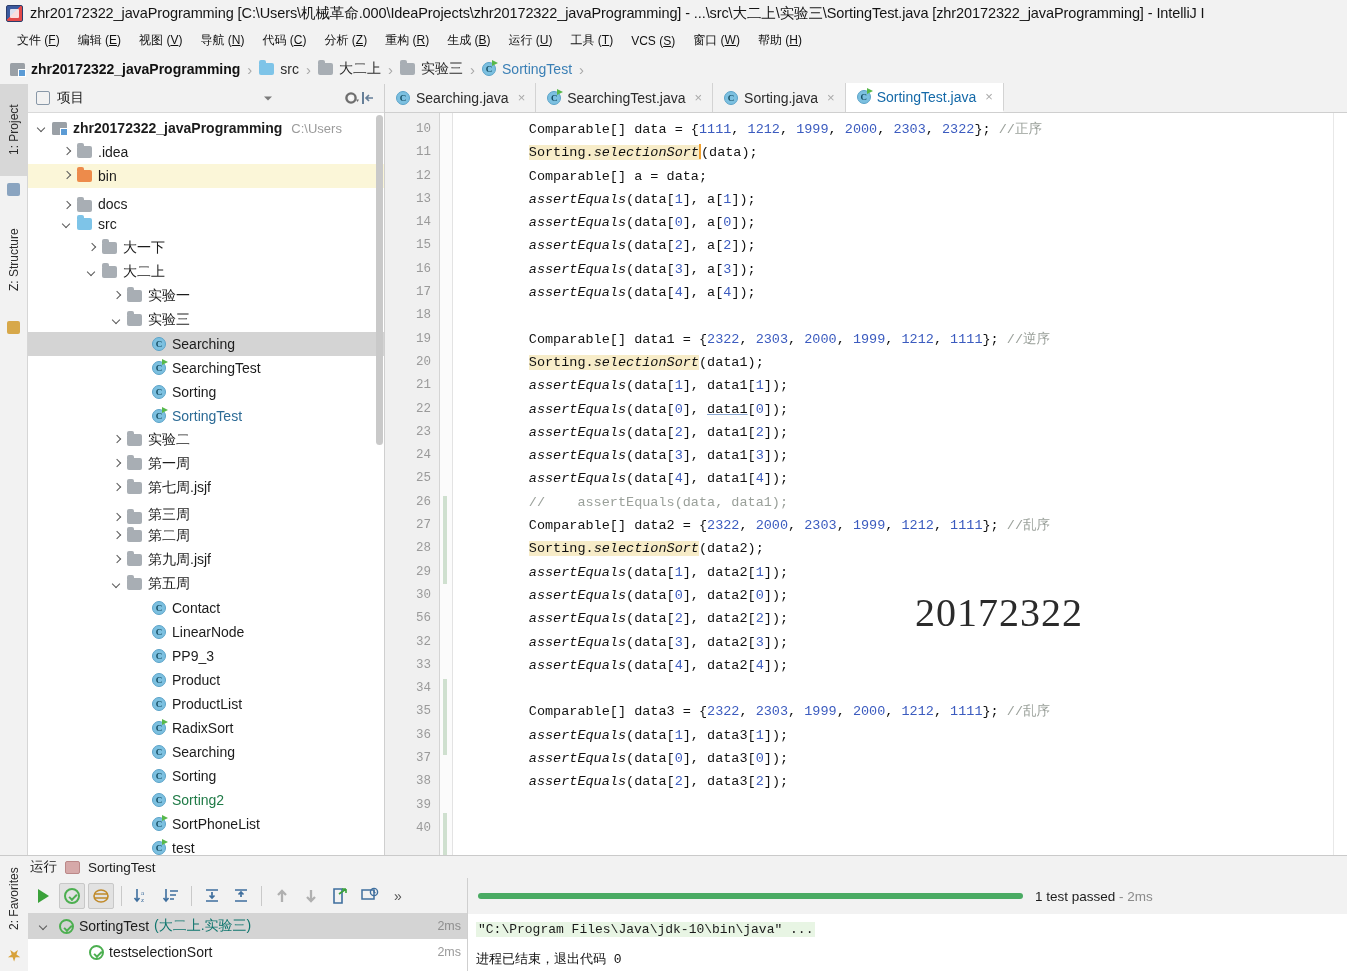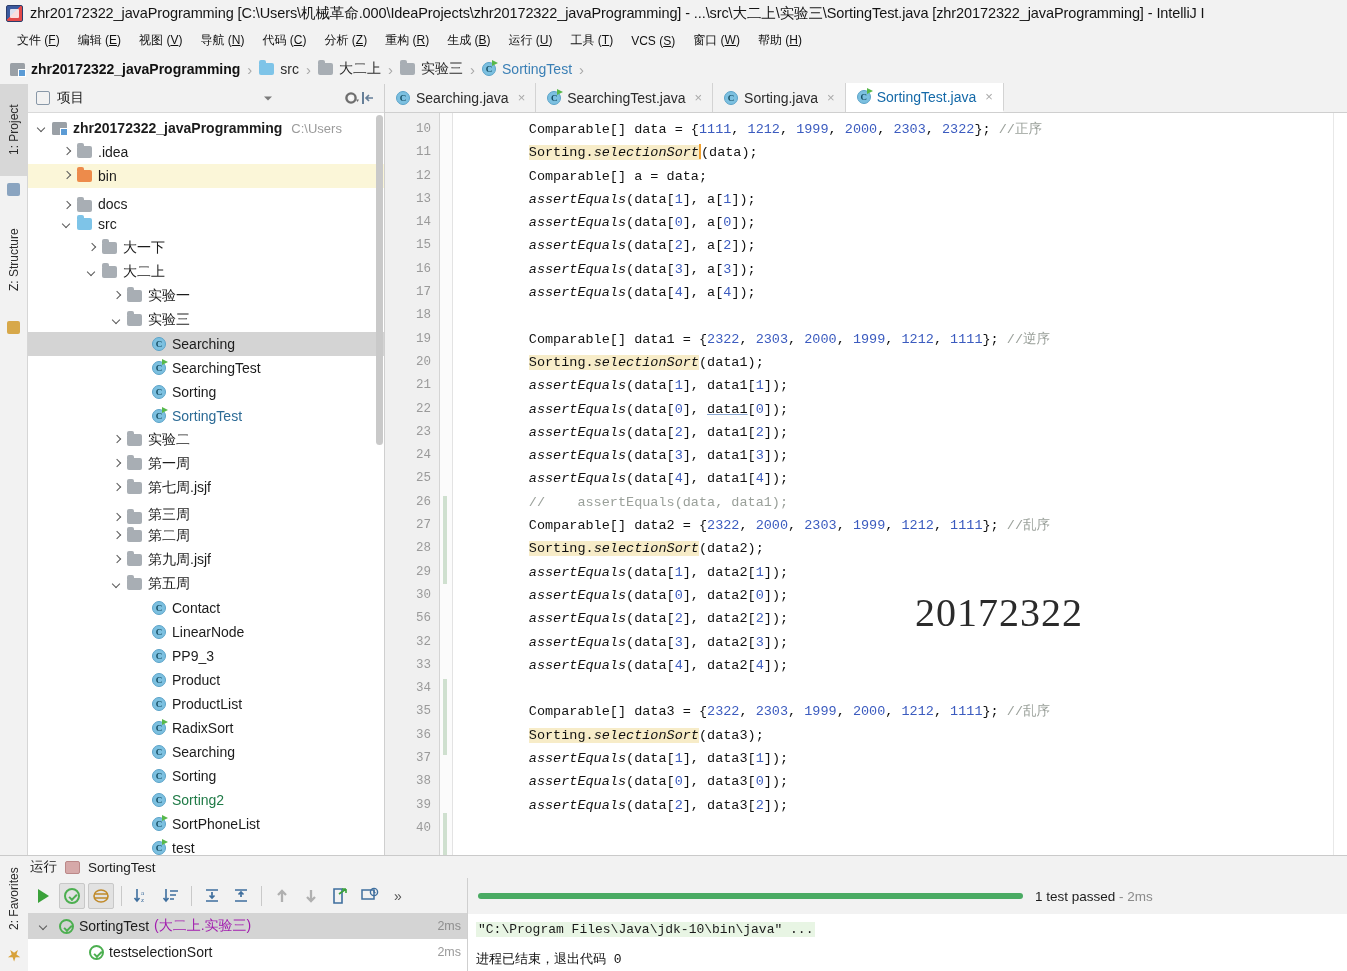--- a/index.html
+++ b/index.html
@@ -151,21 +151,21 @@
   .runtoolbar { height:35px; display:flex; align-items:center; gap:3px; padding-left:2px; }
   .tbtn { width:26px;height:26px; display:flex;align-items:center;justify-content:center; position:relative; border-radius:2px; }
   .tbtn.on { background:#e2e2e2; border:1px solid #c8c8c8; }
   .tbsep { width:1px;height:20px;background:#c9c9c9; margin:0 4px; }
   .testtree { flex:1; background:#fff; font-size:14px; }
   .trow { height:26px; display:flex; align-items:center; padding-left:8px; gap:5px; }
   .trow.sel { background:#d4d4d4; }
   .trow .ms { margin-left:auto; color:#9a9a9a; font-size:12.5px; padding-right:6px; }
   .trow.sel .ms { color:#8e8e8e; }
   .tname { color:#1c1c1c; }
-  .tparen { color:#a21caf; }
+  .tparen { color:#0f766e; }
   .chk { width:15px;height:15px;border-radius:50%;border:2px solid #4caf50; position:relative; display:inline-block; }
   .chk:after{content:"";position:absolute;left:3px;top:4px;width:6px;height:3px;border-left:2px solid #4caf50;border-bottom:2px solid #4caf50;transform:rotate(-45deg);}
   .runright { flex:1; display:flex; flex-direction:column; min-width:0; }
   .statusline { height:36px; display:flex; align-items:center; gap:12px; padding-left:10px; }
   .bar { height:6px; background:#4aab63; border-radius:3px; width:545px; }
   .sttext { font-size:13.5px; color:#1c1c1c; }
   .sttext .dim { color:#8a8a8a; }
   .console { flex:1; background:#fff; padding:8px 0 0 8px; font-family:"Liberation Mono",monospace; font-size:13px; }
   .console .cmd { background:#e8f5e4; display:inline-block; padding:0 2px; }
   .console .cn { color:#111; margin-top:13px; display:block; }
@@ -509,21 +509,20 @@
             <div class="cl">        <span class="cmt">//    assertEquals(data, data1);</span></div>
             <div class="cl">        Comparable[] data2 = {<span class="num">2322</span>, <span class="num">2000</span>, <span class="num">2303</span>, <span class="num">1999</span>, <span class="num">1212</span>, <span class="num">1111</span>}; <span class="cmt-cn">//乱序</span></div>
             <div class="cl">        <span class="kwhl">Sorting.<span class="mth">selectionSort</span></span>(data2);</div>
             <div class="cl">        <span class="mth">assertEquals</span>(data[<span class="num">1</span>], data2[<span class="num">1</span>]);</div>
             <div class="cl">        <span class="mth">assertEquals</span>(data[<span class="num">0</span>], data2[<span class="num">0</span>]);</div>
             <div class="cl">        <span class="mth">assertEquals</span>(data[<span class="num">2</span>], data2[<span class="num">2</span>]);</div>
             <div class="cl">        <span class="mth">assertEquals</span>(data[<span class="num">3</span>], data2[<span class="num">3</span>]);</div>
             <div class="cl">        <span class="mth">assertEquals</span>(data[<span class="num">4</span>], data2[<span class="num">4</span>]);</div>
             <div class="cl">        &nbsp;</div>
             <div class="cl">        Comparable[] data3 = {<span class="num">2322</span>, <span class="num">2303</span>, <span class="num">1999</span>, <span class="num">2000</span>, <span class="num">1212</span>, <span class="num">1111</span>}; <span class="cmt-cn">//乱序</span></div>
-            <div class="cl">        <span class="kwhl">Sorting.<span class="mth">selectionSort</span></span>(data3);</div>
             <div class="cl">        <span class="mth">assertEquals</span>(data[<span class="num">1</span>], data3[<span class="num">1</span>]);</div>
             <div class="cl">        <span class="mth">assertEquals</span>(data[<span class="num">0</span>], data3[<span class="num">0</span>]);</div>
             <div class="cl">        <span class="mth">assertEquals</span>(data[<span class="num">2</span>], data3[<span class="num">2</span>]);</div>
           </div>
         <div class="edscroll"></div>
       </div>
     </div>
   </div>
 
   <div class="runpanel">

